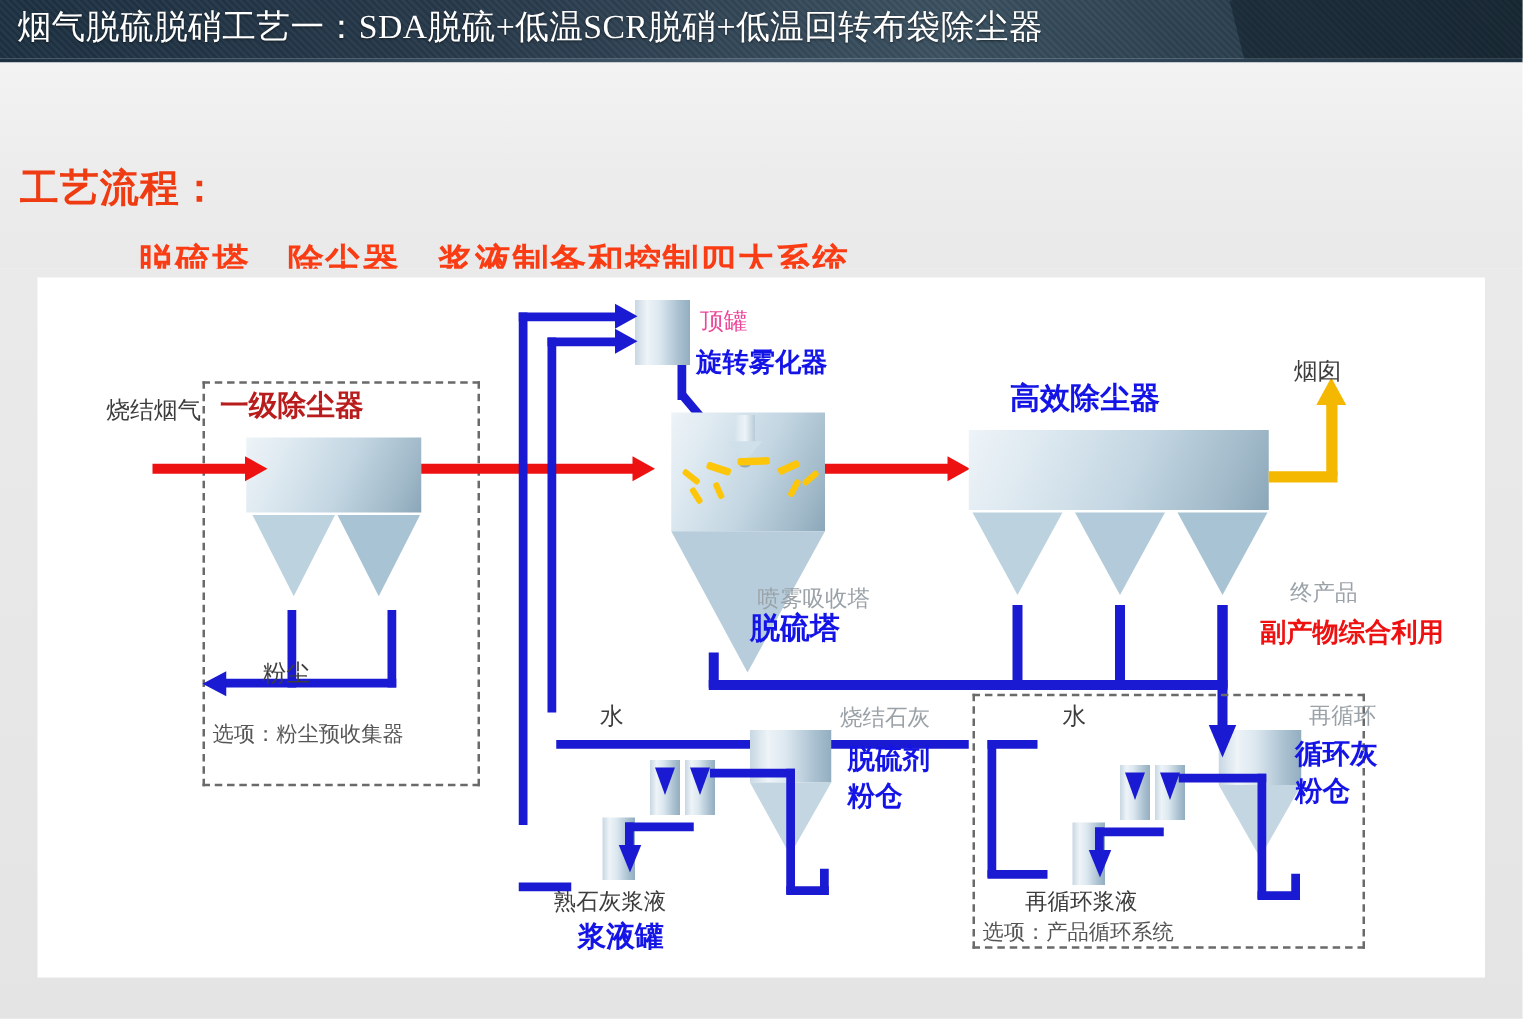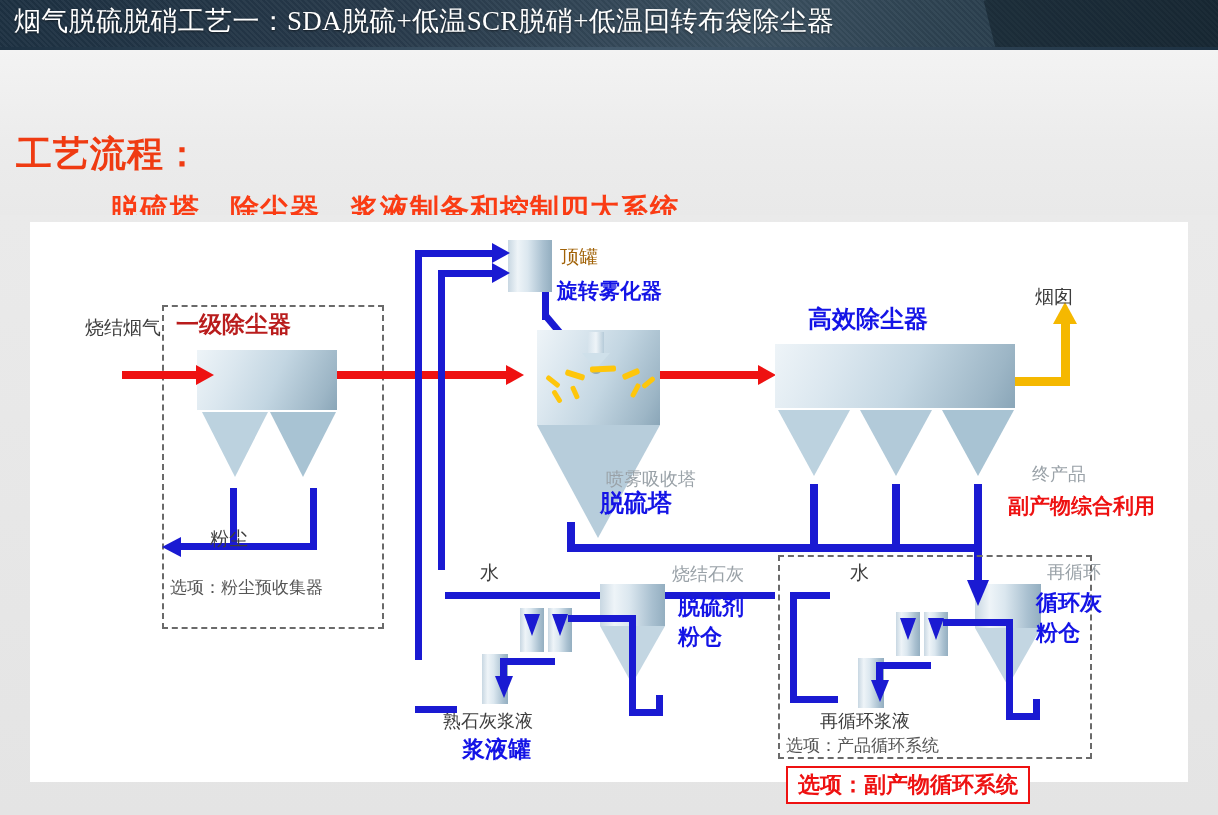--- a/index.html
+++ b/index.html
@@ -35,21 +35,21 @@
   .title-underline{
     position:absolute;left:0;top:47px;width:1218px;height:3px;
     background:linear-gradient(90deg,#1d3142,#43596b 50%,#1d3142);
   }
 
   
   .h-wrap{position:absolute;left:0;top:50px;width:1218px;height:165px;
     background:linear-gradient(180deg,#f3f3f3 0%,#ececec 55%,#e9e9e9 100%);}
   .heading1{
     position:absolute;left:16px;top:80px;
-    font-size:36px;font-weight:bold;color:#ef3b12;white-space:nowrap;
+    font-size:31px;font-weight:bold;color:#ef3b12;white-space:nowrap;
     letter-spacing:1px;
   }
   .heading2{
     position:absolute;left:110px;top:140px;
     font-size:29px;font-weight:bold;color:#fa3c14;white-space:nowrap;
     letter-spacing:1px;
   }
 
   
   .page-bg{position:absolute;left:0;top:215px;width:1218px;height:600px;
@@ -144,21 +144,21 @@
   <div class="line" style="left:280px;top:266px;width:7px;height:62px;"></div>
   <div class="line" style="left:150px;top:321px;width:137px;height:7px;"></div>
   <div class="ah" style="left:132px;top:315px;border-top:10px solid transparent;border-bottom:10px solid transparent;border-right:19px solid #1a1ad2;"></div>
   <div class="lbl-gray" style="left:180px;top:304px;">粉尘</div>
   <div class="lbl-dash" style="left:140px;top:354px;">选项：粉尘预收集器</div>
 
   <div class="redline" style="left:307px;top:149px;width:175px;height:8px;"></div>
   <div class="ah" style="left:476px;top:143px;border-top:10px solid transparent;border-bottom:10px solid transparent;border-left:18px solid #ee1111;"></div>
 
   <div class="cyl" style="left:478px;top:18px;width:44px;height:52px;"></div>
-  <div class="lbl-faint" style="left:530px;top:22px;color:#a16207;font-size:19px;">顶罐</div>
+  <div class="lbl-faint" style="left:530px;top:22px;color:#ec4899;font-size:19px;">顶罐</div>
 
   <div class="line" style="left:385px;top:28px;width:7px;height:410px;"></div>
   <div class="line" style="left:385px;top:28px;width:80px;height:7px;"></div>
   <div class="ah" style="left:462px;top:21px;border-top:10px solid transparent;border-bottom:10px solid transparent;border-left:18px solid #1a1ad2;"></div>
 
   <div class="line" style="left:408px;top:48px;width:7px;height:300px;"></div>
   <div class="line" style="left:408px;top:48px;width:57px;height:7px;"></div>
   <div class="ah" style="left:462px;top:41px;border-top:10px solid transparent;border-bottom:10px solid transparent;border-left:18px solid #1a1ad2;"></div>
 
   <div class="lbl-blue" style="left:527px;top:56px;">旋转雾化器</div>
@@ -267,15 +267,14 @@
   <div class="lbl-blue" style="left:1006px;top:398px;font-size:22px;">粉仓</div>
 
   <div class="line" style="left:913px;top:397px;width:70px;height:7px;"></div>
   <div class="line" style="left:976px;top:397px;width:7px;height:100px;"></div>
   <div class="line" style="left:976px;top:491px;width:34px;height:7px;"></div>
   <div class="line" style="left:1003px;top:477px;width:7px;height:21px;"></div>
 
   <div class="lbl-gray" style="left:790px;top:487px;font-size:18px;">再循环浆液</div>
   <div class="lbl-dash" style="left:756px;top:512px;">选项：产品循环系统</div>
 
-  <div class="redbox-label" style="left:756px;top:544px;border:2px solid #ee1111;">选项：副产物循环系统</div>
 
 </div>
 
 </body></html>

